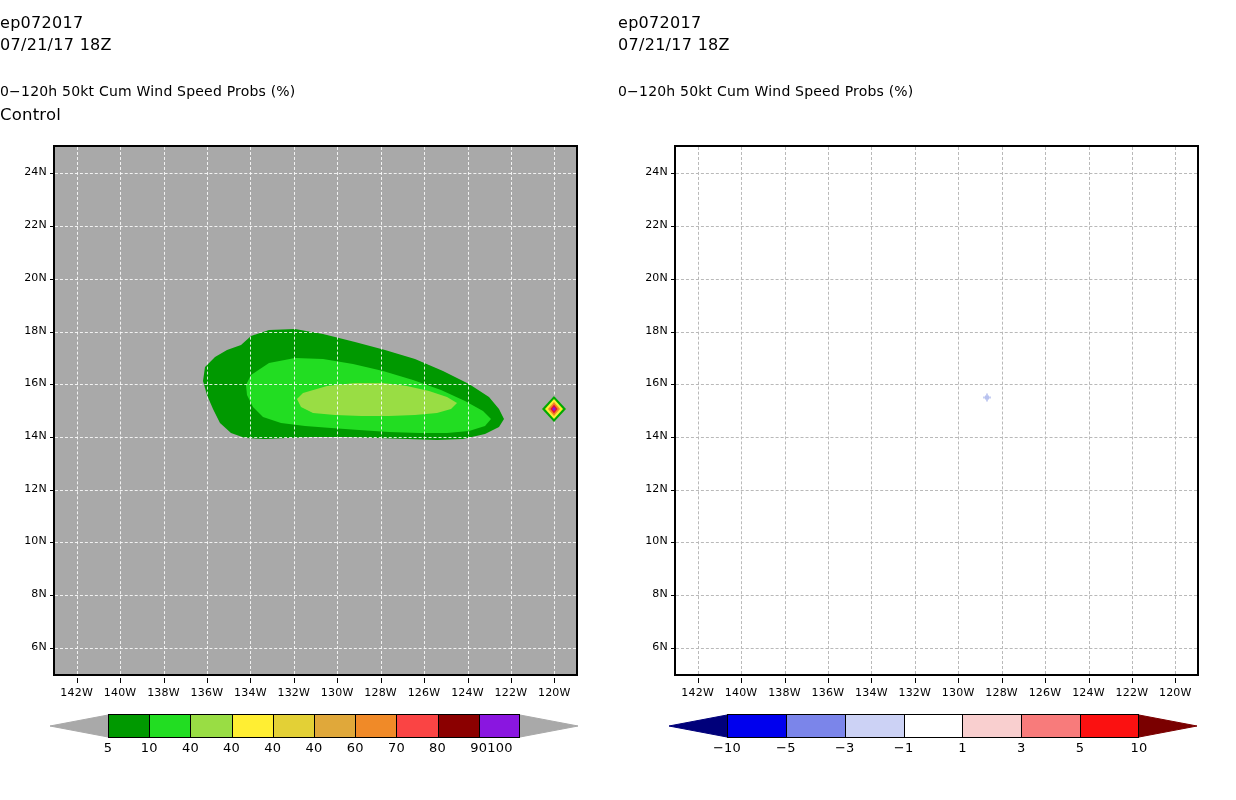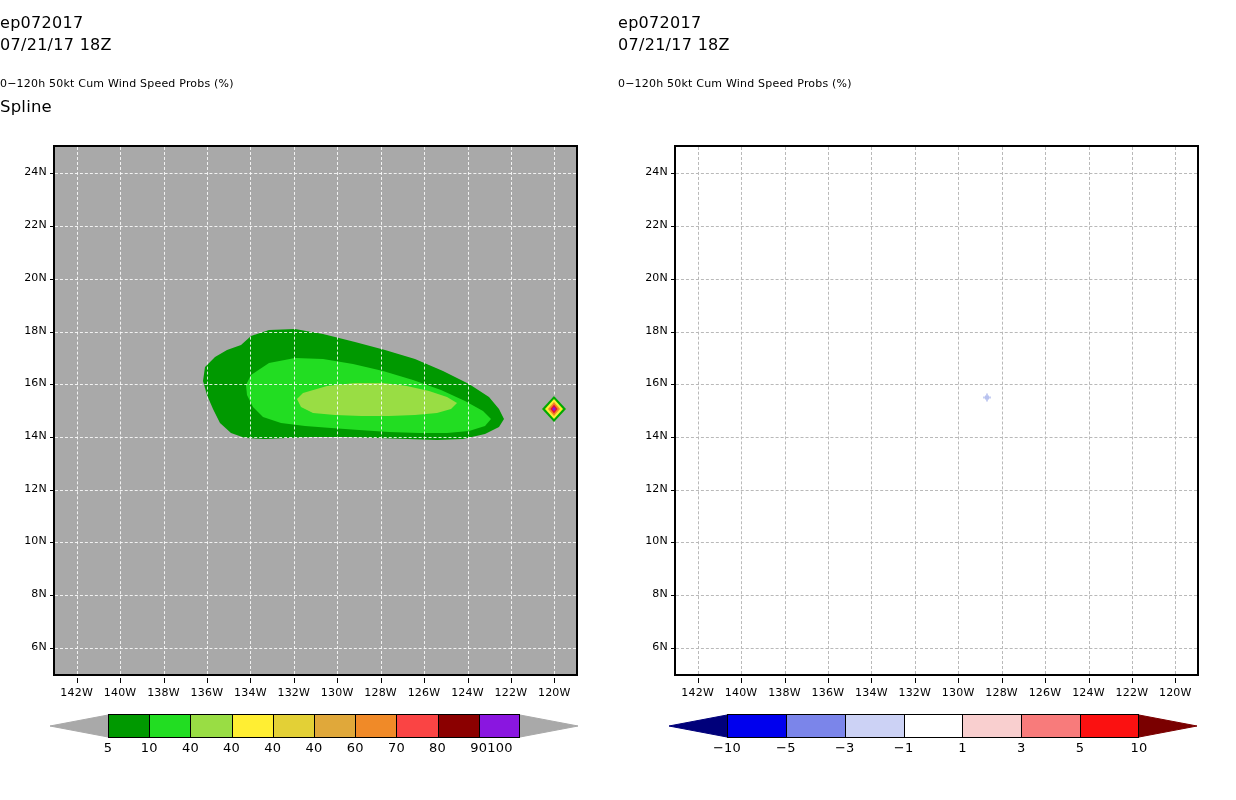--- a/index.html
+++ b/index.html
@@ -10,21 +10,21 @@
     overflow:hidden;
     position:relative;
   }
   .panel{position:absolute;top:0;width:618px;height:800px;}
   .panel-left{left:0;}
   .panel-right{left:618px;}
 
   .titles{position:absolute;left:0;top:0;width:618px;text-align:left;}
   .t-id{font-size:16px;color:#000;letter-spacing:.3px;margin-top:12px;line-height:22px;}
   .t-date{font-size:16px;color:#000;letter-spacing:.3px;line-height:22px;}
-  .t-main{font-size:11px;color:#000;margin-top:16px;line-height:23px;letter-spacing:.2px;white-space:nowrap;}
+  .t-main{font-size:14px;color:#000;margin-top:24px;line-height:23px;letter-spacing:.2px;white-space:nowrap;}
   .t-sub{font-size:16.5px;color:#000;line-height:23px;letter-spacing:.2px;}
 
   
   .map{position:absolute;box-sizing:border-box;border:2px solid #000;}
   .map-left{left:53px;top:145px;width:525px;height:531px;background:#a9a9a9;}
   .map-right{left:674px;top:145px;width:525px;height:531px;background:#ffffff;}
 
   .plot-inner{position:absolute;left:0;top:0;right:0;bottom:0;overflow:hidden;}
 
   
@@ -62,21 +62,21 @@
 </style>
 </head>
 <body>
 
 <div class="panel panel-left">
 
   <div class="titles">
     <div class="t-id">ep072017</div>
     <div class="t-date">07/21/17  18Z</div>
     <div class="t-main">0−120h 50kt Cum Wind Speed Probs (%)</div>
-    <div class="t-sub">Spline</div>
+    <div class="t-sub">Control</div>
   </div>
 
   <div class="map map-left">
     <div class="plot-inner">
 
       <svg class="contour-svg" width="521" height="527" viewBox="0 0 521 527">
 
         <polygon fill="#009900" points="186,198 196,189 214,183 240,182 268,187 300,195 330,203 360,212 388,224 414,237 434,250 444,262 449,272 444,280 430,287 408,292 382,293 352,292 322,291 290,290 260,290 232,291 210,292 190,291 176,286 165,276 158,262 152,248 148,234 150,220 160,210 172,203"></polygon>
 
         <polygon fill="#22dd22" points="196,228 214,216 240,211 268,212 298,217 328,224 358,233 386,243 410,254 428,264 436,272 430,279 414,284 392,286 364,286 334,285 304,283 276,281 250,279 226,276 208,270 198,260 192,248 191,238"></polygon>

